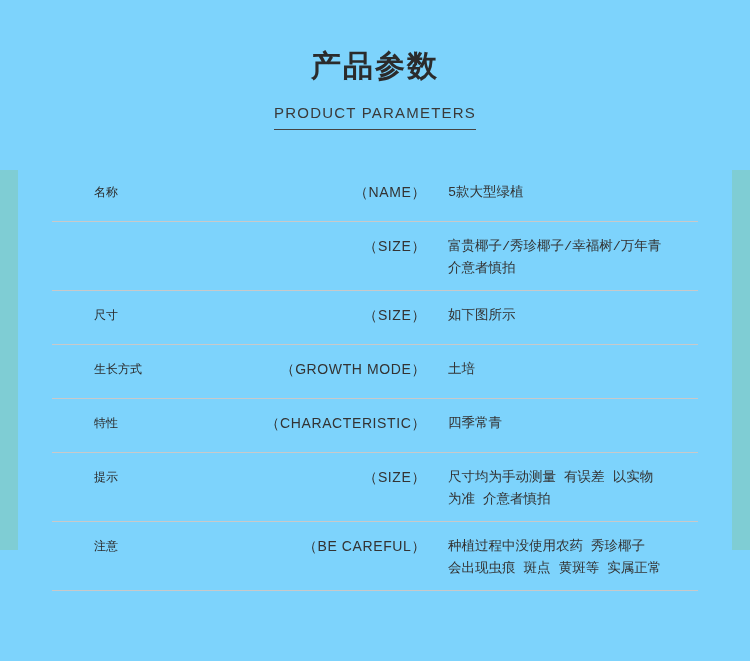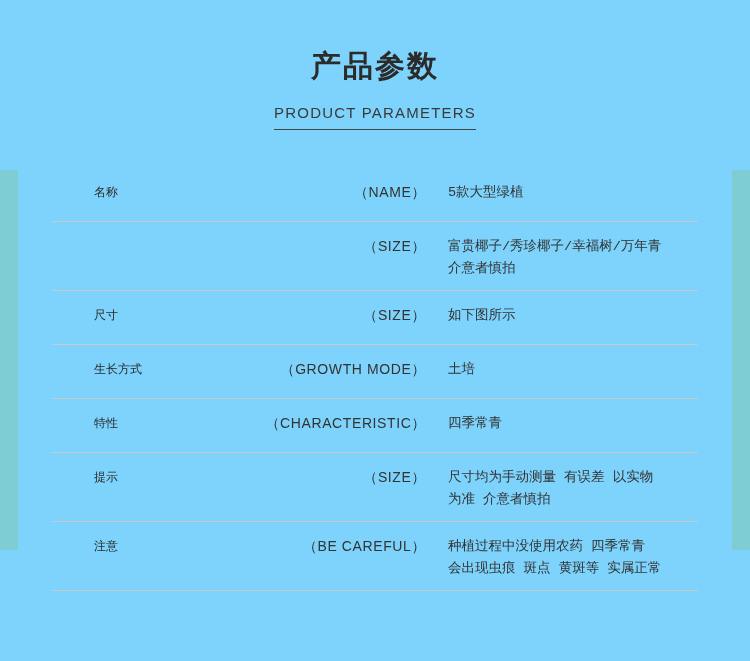--- a/index.html
+++ b/index.html
@@ -167,19 +167,19 @@
       <div class="cell-val">
         <div>尺寸均为手动测量 有误差 以实物</div>
         <div>为准 介意者慎拍</div>
       </div>
     </div>
 
     <div class="row">
       <div class="cell-cn">注意</div>
       <div class="cell-en">（BE CAREFUL）</div>
       <div class="cell-val">
-        <div>种植过程中没使用农药 四季常青</div>
+        <div>种植过程中没使用农药 秀珍椰子</div>
         <div>会出现虫痕 斑点 黄斑等 实属正常</div>
       </div>
     </div>
 
   </div>
 </div>
 
 </body></html>

